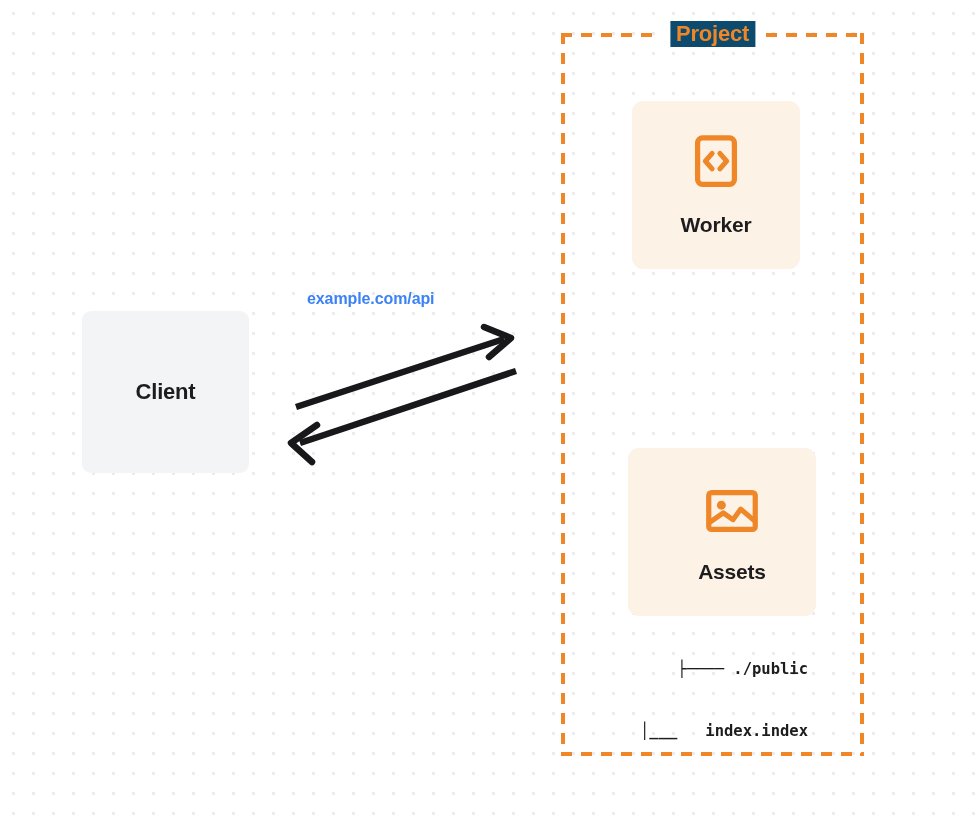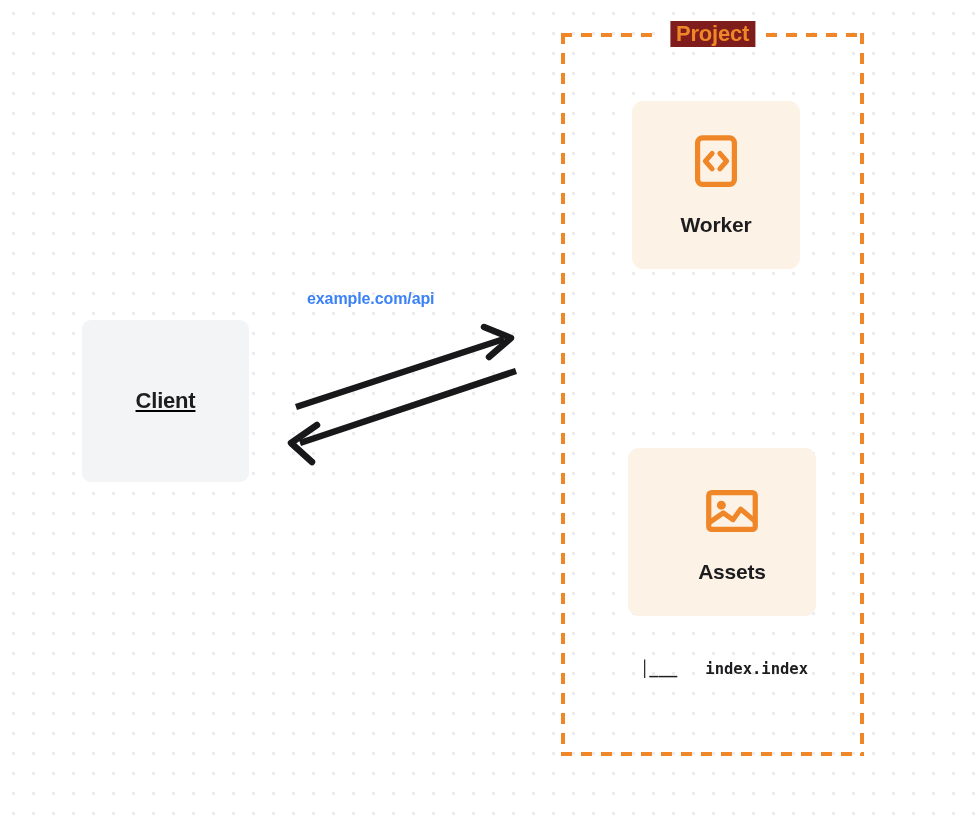--- a/index.html
+++ b/index.html
@@ -20,29 +20,28 @@
 
   #canvas {
     position: absolute;
     inset: 0;
   }
 
   
   #client-node {
     position: absolute;
     left: 82px;
-    top: 320px;
+    top: 311px;
     width: 167px;
     height: 162px;
     background: #f3f4f6;
     border-radius: 9px;
     display: flex;
     align-items: center;
     justify-content: center;
-    text-decoration: underline;
   }
   #client-node .node-label {
     font-size: 22px;
     font-weight: bold;
     color: #1d1d1f;
     letter-spacing: -0.2px;
   }
 
   
   #project-container {
@@ -80,21 +79,21 @@
 
   #project-title {
     position: absolute;
     top: -12px;
     left: 50%;
     transform: translateX(-50%);
     font-size: 22px;
     font-weight: bold;
     color: #ef8627;
     letter-spacing: -0.2px;
-    background: #7f1d1d;
+    background: #0c4a6e;
     padding: 0 6px;
     white-space: nowrap;
   }
 
   
   .card {
     position: absolute;
     background: #fdf2e6;
     border-radius: 11px;
     display: flex;
@@ -203,17 +202,18 @@
       <svg class="card-icon" viewBox="0 0 64 64">
         <rect x="8" y="13" width="48" height="38" rx="3" ry="3" fill="none" stroke="#ef8627" stroke-width="5.4"></rect>
         <circle cx="21" cy="26" r="4.6" fill="#ef8627"></circle>
         <polyline points="10,43 23,34 33,41 41,30 55,42" fill="none" stroke="#ef8627" stroke-width="5.2" stroke-linecap="round" stroke-linejoin="round"></polyline>
       </svg>
       <span class="card-label">Assets</span>
     </div>
   </div>
 
   <div id="file-tree">
+    <span class="tree-line">├──── ./public</span>
     <span class="tree-line">│___   index.index</span>
     
   </div>
 
 </div>
 
 </body></html>

